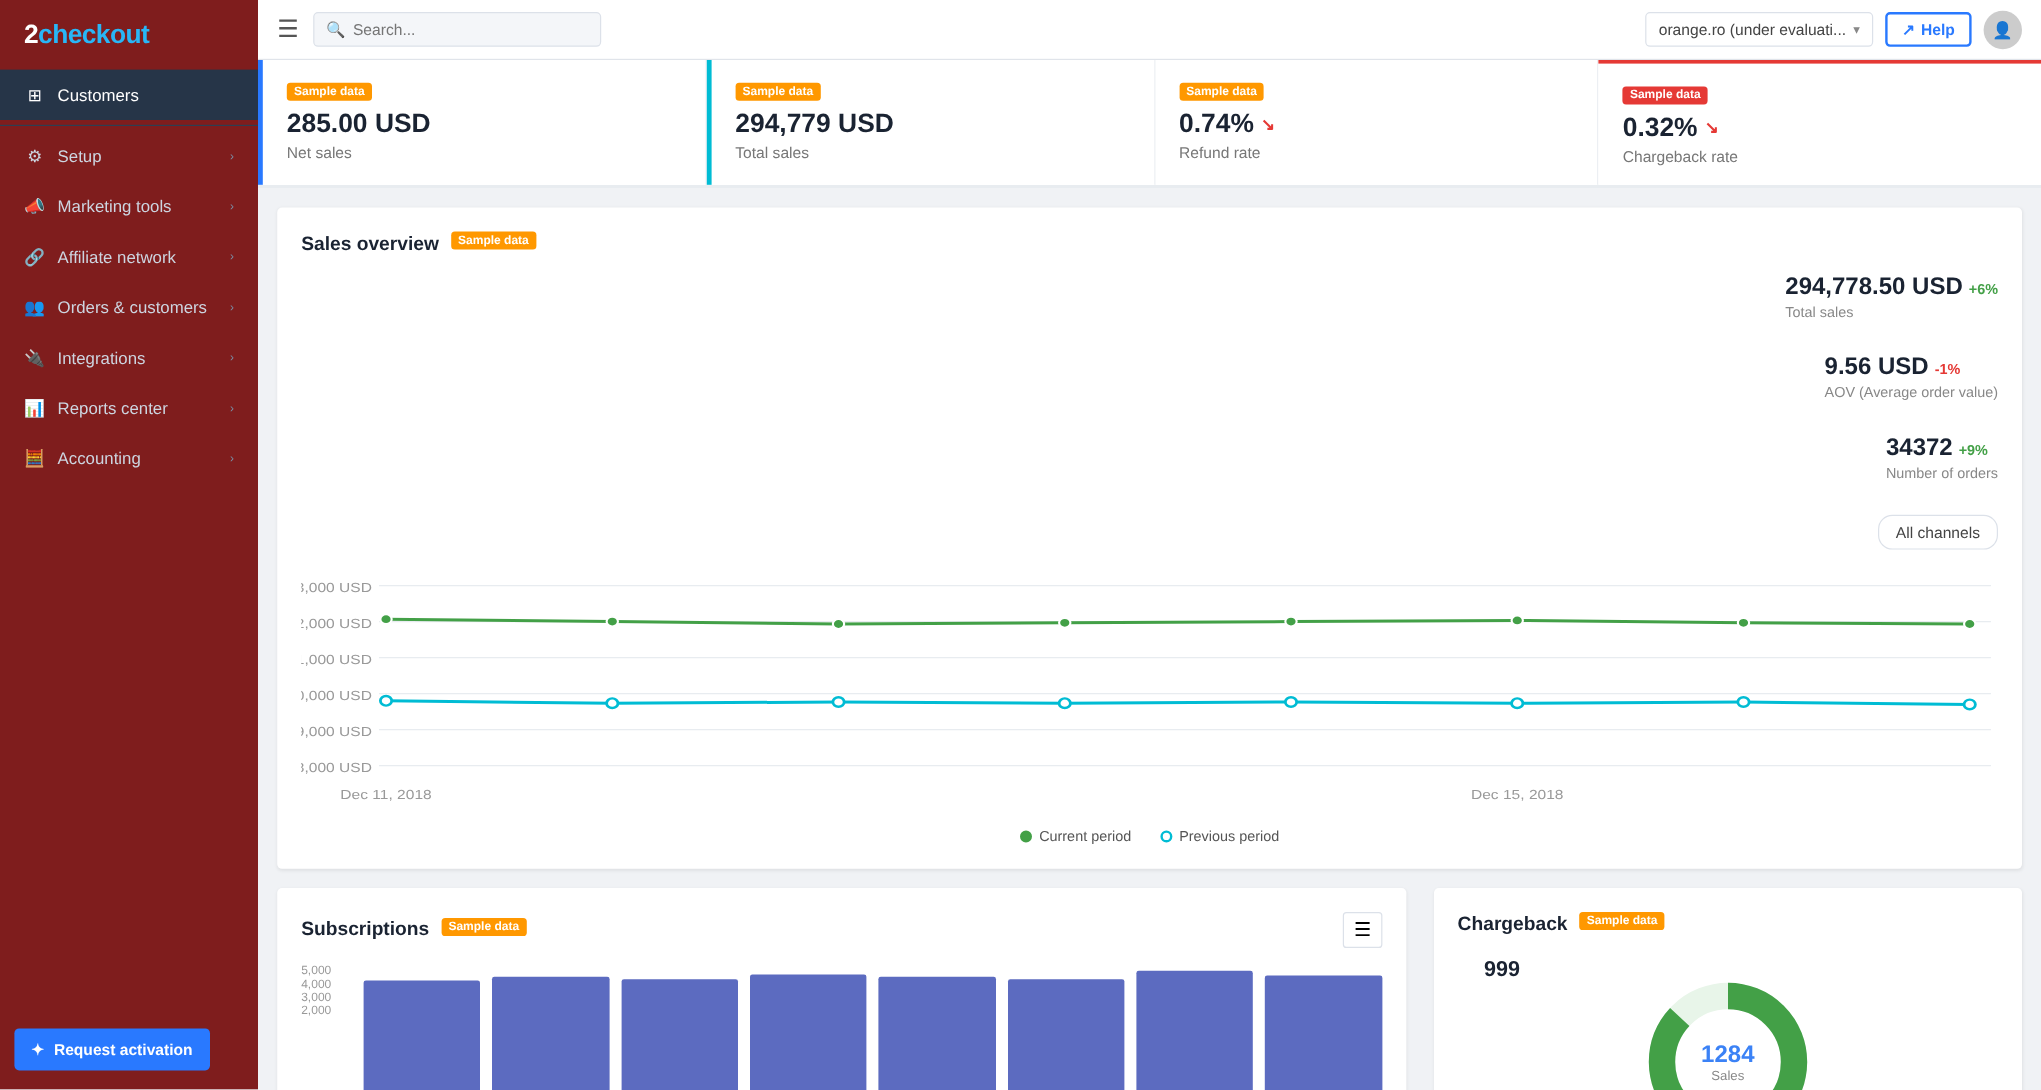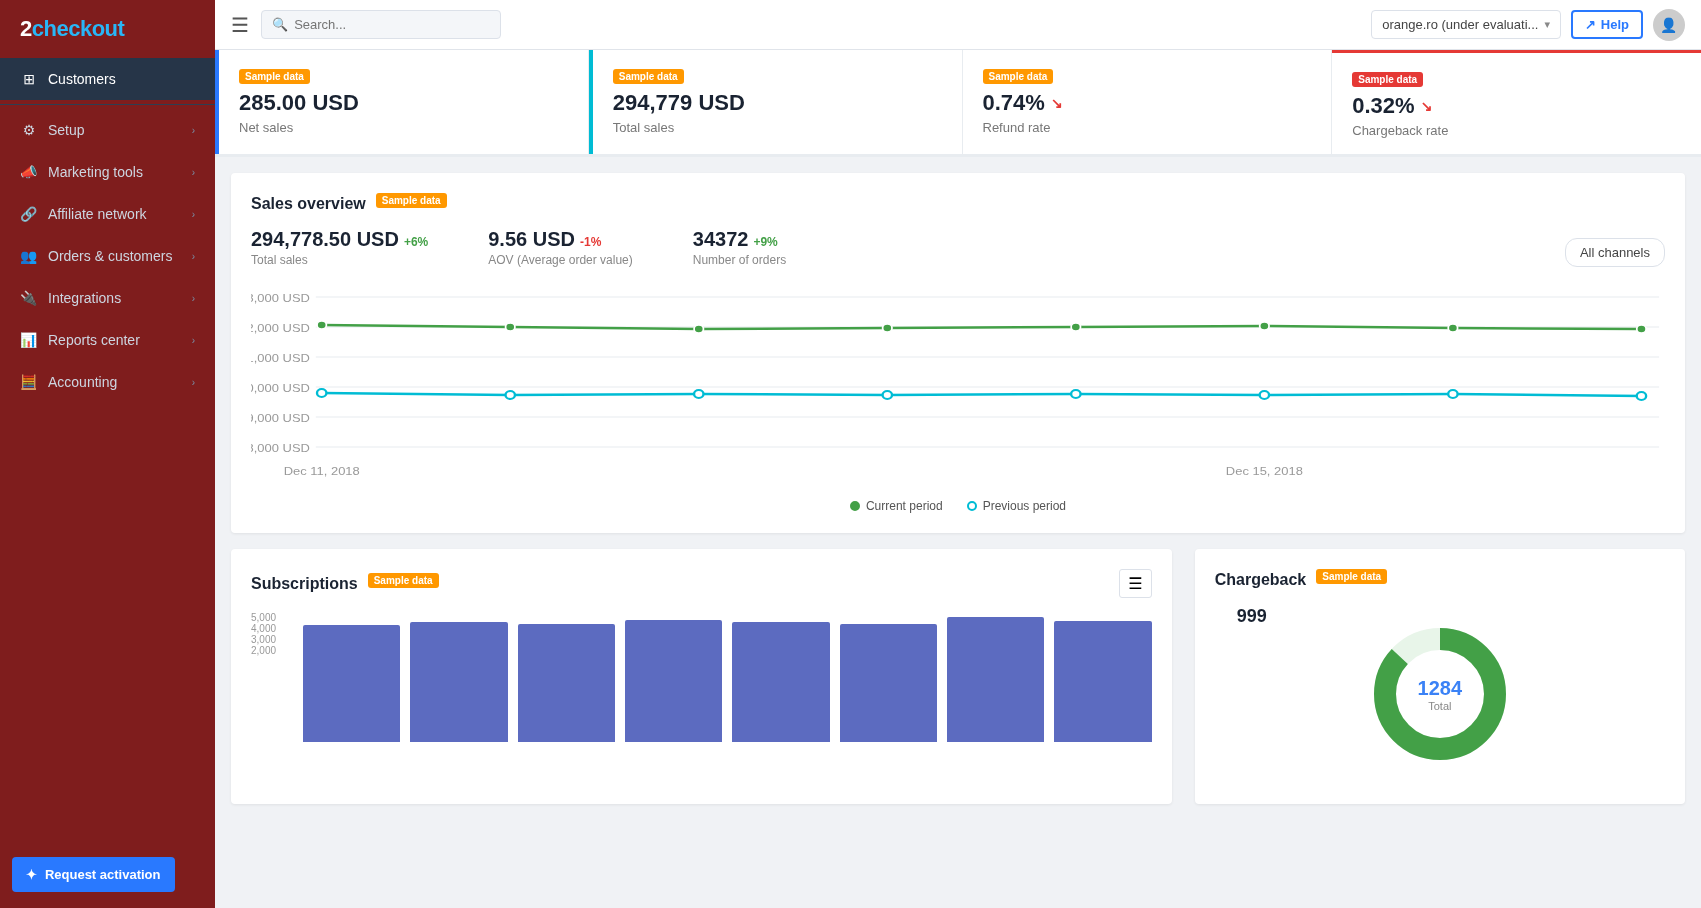--- a/index.html
+++ b/index.html
@@ -197,23 +197,24 @@
       gap: 10px;
       margin-bottom: 14px;
     }
     .section-title {
       font-size: 16px;
       font-weight: 700;
       color: #1a2332;
     }
     .stats-row {
       display: flex;
-      gap: 60px;
+      gap: 28px;
       margin-bottom: 20px;
       align-items: flex-end;
+      flex-direction: column;
     }
     .stat-item {}
     .stat-value {
       font-size: 20px;
       font-weight: 700;
       color: #1a2332;
       display: flex;
       align-items: baseline;
       gap: 5px;
     }
@@ -525,21 +526,21 @@
 
           <div class="donut-container">
             <svg width="160" height="160" viewBox="0 0 160 160">
 
               <circle cx="80" cy="80" r="55" fill="none" stroke="#e8f5e9" stroke-width="22"></circle>
 
               <circle cx="80" cy="80" r="55" fill="none" stroke="#43a047" stroke-width="22" stroke-dasharray="300 46" stroke-dashoffset="0" transform="rotate(-90 80 80)"></circle>
             </svg>
             <div class="donut-center">
               <span class="donut-center-num">1284</span>
-              <span class="donut-center-label">Total</span>
+              <span class="donut-center-label">Sales</span>
             </div>
             <div style="position:absolute; top:2px; left:22px; font-size:18px; font-weight:700; color:#1a2332;">999</div>
           </div>
         </div>
 
       </div>
     </div>
   </div>
 </div>
 

